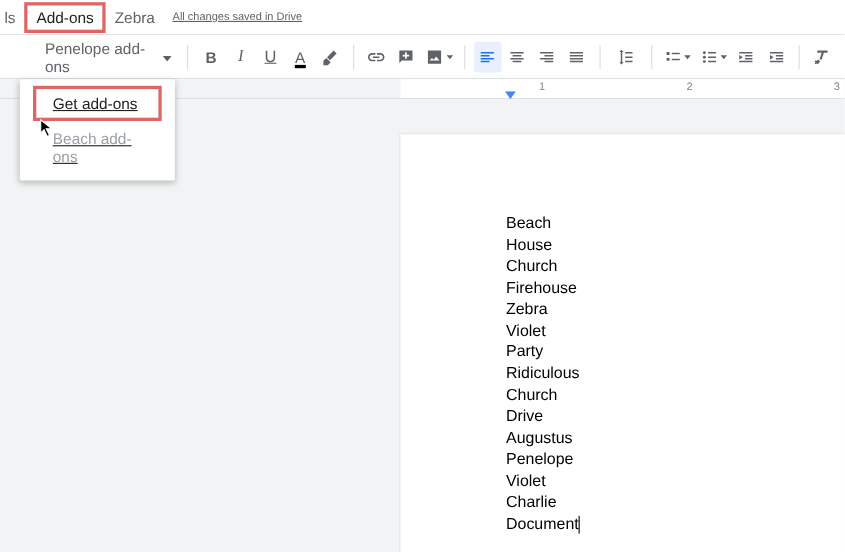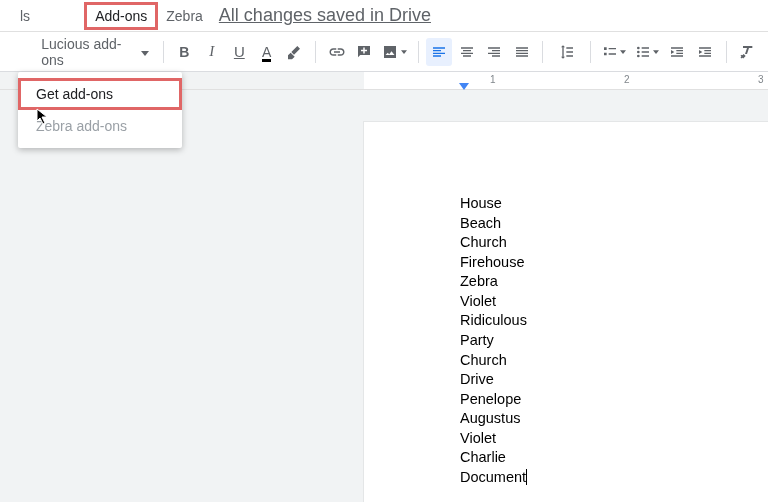--- a/index.html
+++ b/index.html
@@ -11,43 +11,42 @@
       width: 768px;
       height: 502px;
       overflow: hidden;
       position: relative;
     }
     
     .menubar {
       display: flex;
       align-items: center;
       height: 32px;
-      padding: 0 0 0 16px;
+      padding: 0 0 0 0;
       border-bottom: 1px solid #e0e0e0;
       font-size: 14px;
       color: #5f6368;
     }
     .menubar-item {
       padding: 6px 8px;
       cursor: pointer;
     }
     .menubar-item.truncated {
       padding-left: 4px;
     }
     .menubar-item.highlighted {
       border: 3px solid #e06666;
       padding: 3px 8px;
       color: #202124;
-      margin-left: 46px;
     }
     .save-status {
       margin-left: 8px;
       color: #5f6368;
       text-decoration: underline;
-      font-size: 18px;
+      font-size: 10px;
     }
     
     .toolbar {
       display: flex;
       align-items: center;
       height: 40px;
       padding: 0 8px;
       gap: 2px;
       border-bottom: 1px solid #dadce0;
       background: #fff;
@@ -149,26 +148,27 @@
       height: 16px;
       background: #000;
       vertical-align: text-bottom;
       margin-left: 0;
     }
     
     .dropdown {
       position: absolute;
       top: 72px;
       left: 18px;
-      width: 164px;
+      width: 141px;
       background: #fff;
       box-shadow: 0 2px 6px rgba(0,0,0,0.25);
       border-radius: 2px;
       z-index: 50;
-      padding: 6px 0;
+      padding: 6px 12px;
+      text-decoration: underline;
     }
     .dropdown-item {
       padding: 8px 18px;
       font-size: 14px;
       cursor: pointer;
     }
     .dropdown-item.highlighted {
       border: 3px solid #e06666;
       padding: 5px 15px;
       font-weight: 500;
@@ -212,21 +212,21 @@
 <div class="menubar">
   <div class="menubar-item truncated">ls</div>
   <div class="menubar-item highlighted">Add-ons</div>
   <div class="menubar-item">Zebra</div>
   <div class="save-status">All changes saved in Drive</div>
 </div>
 
 <div class="toolbar">
   <div class="toolbar-spacer-left"></div>
   <div class="tool-dropdown">
-    <span class="tool-text">Lucious add-ons</span>
+    <span class="tool-text">Penelope add-ons</span>
     <span class="dd-caret">
       <svg width="8" height="5" viewBox="0 0 8 5">
           <path d="M0 0 L8 0 L4 5 Z" fill="#5f6368"></path>
         </svg>
     </span>
   </div>
   <div class="tool-sep"></div>
 
   <div class="tool-btn">
       <span class="glyph bold">B</span>
@@ -355,41 +355,41 @@
   <div class="ruler-marker">
     <svg width="10" height="10" viewBox="0 0 10 10">
         <path d="M0 0 L10 0 L5 7 Z" fill="#4285f4"></path>
       </svg>
   </div>
 </div>
 
 <div class="doc-area">
   <div class="page">
     <div class="page-content">
+      <div class="page-line">Beach</div>
       <div class="page-line">House</div>
-      <div class="page-line">Beach</div>
       <div class="page-line">Church</div>
       <div class="page-line">Firehouse</div>
       <div class="page-line">Zebra</div>
       <div class="page-line">Violet</div>
+      <div class="page-line">Party</div>
       <div class="page-line">Ridiculous</div>
-      <div class="page-line">Party</div>
       <div class="page-line">Church</div>
       <div class="page-line">Drive</div>
+      <div class="page-line">Augustus</div>
       <div class="page-line">Penelope</div>
-      <div class="page-line">Augustus</div>
       <div class="page-line">Violet</div>
       <div class="page-line">Charlie</div>
       <div class="page-line"><span>Document</span><span class="text-cursor"></span></div>
     </div>
   </div>
 </div>
 
 <div class="dropdown">
   <div class="dropdown-item highlighted">Get add-ons</div>
-  <div class="dropdown-item muted">Zebra add-ons</div>
+  <div class="dropdown-item muted">Beach add-ons</div>
 </div>
 
 <div class="pointer-cursor">
   <svg width="16" height="18" viewBox="0 0 16 18">
     <path d="M2 1 L2 13 L5 10 L8 16 L10 15 L7 9 L12 9 Z" fill="#000" stroke="#fff" stroke-width="1"></path>
   </svg>
 </div>
 
 </body></html>

